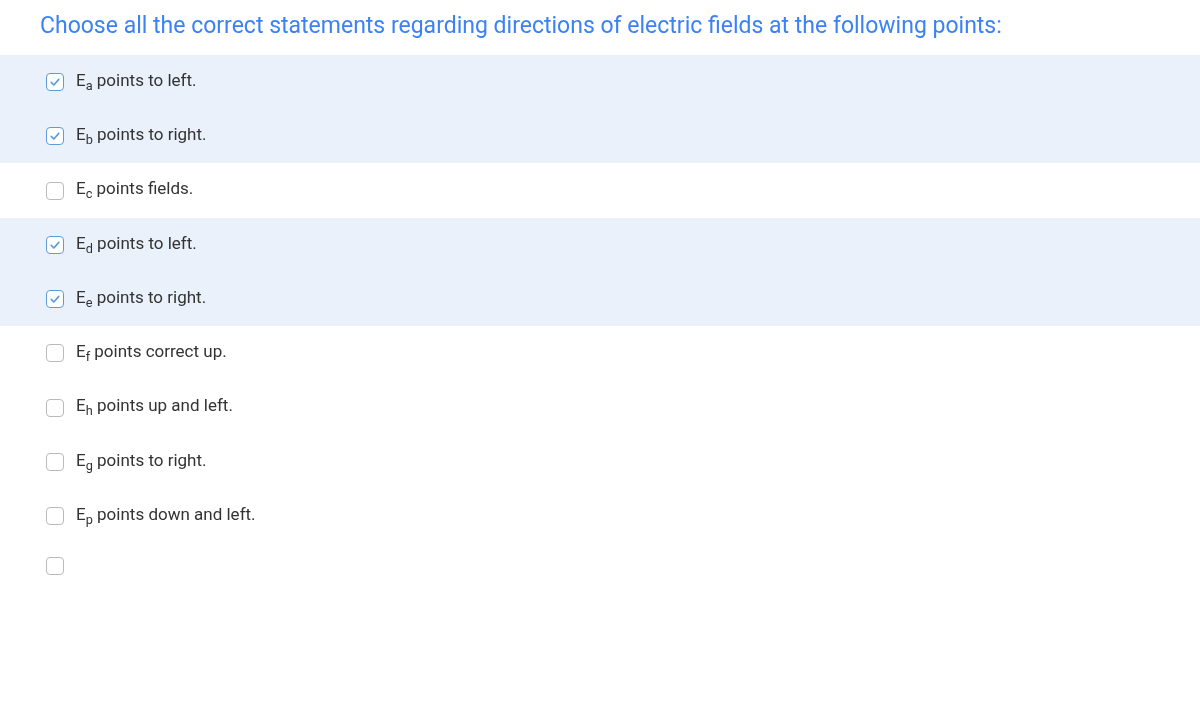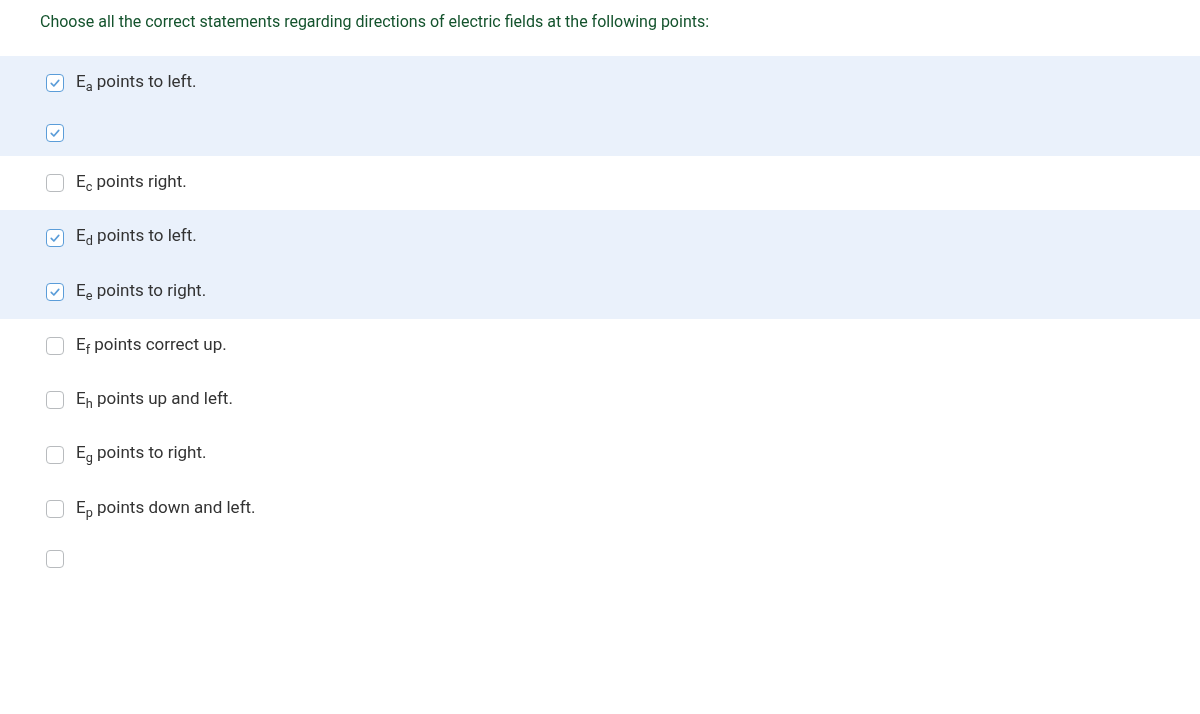--- a/index.html
+++ b/index.html
@@ -8,23 +8,23 @@
       box-sizing: border-box;
     }
     body {
       font-family: -apple-system, BlinkMacSystemFont, 'Segoe UI', Roboto, Helvetica, Arial, sans-serif;
       background: #ffffff;
       padding: 8px 0;
       font-size: 17px;
       color: #333333;
     }
     .question-text {
-      padding: 4px 40px 25px 40px;
-      color: #14532d;
-      font-size: 16px;
+      padding: 4px 40px 16px 40px;
+      color: #3b82f6;
+      font-size: 23px;
     }
     .option-row {
       display: flex;
       align-items: center;
       padding: 14px 40px 14px 46px;
       background: #ffffff;
     }
     .option-row.selected {
       background: #eaf1fb;
     }
@@ -75,24 +75,25 @@
         </svg>
       </div>
       <span class="option-label"><span>E</span><sub>a</sub><span> points to left.</span></span>
     </div>
     <div class="option-row selected">
       <div class="checkbox checked">
         <svg viewBox="0 0 16 16">
           <path d="M3 8.5 L6.5 12 L13 4.5" stroke="#5b9dd9" stroke-width="2.2" fill="none" stroke-linecap="round" stroke-linejoin="round"></path>
         </svg>
       </div>
+      <span class="option-label"><span>E</span><sub>b</sub><span> points to right.</span></span>
     </div>
     <div class="option-row">
       <div class="checkbox"></div>
-      <span class="option-label"><span>E</span><sub>c</sub><span> points right.</span></span>
+      <span class="option-label"><span>E</span><sub>c</sub><span> points fields.</span></span>
     </div>
     <div class="option-row selected">
       <div class="checkbox checked">
         <svg viewBox="0 0 16 16">
           <path d="M3 8.5 L6.5 12 L13 4.5" stroke="#5b9dd9" stroke-width="2.2" fill="none" stroke-linecap="round" stroke-linejoin="round"></path>
         </svg>
       </div>
       <span class="option-label"><span>E</span><sub>d</sub><span> points to left.</span></span>
     </div>
     <div class="option-row selected">

